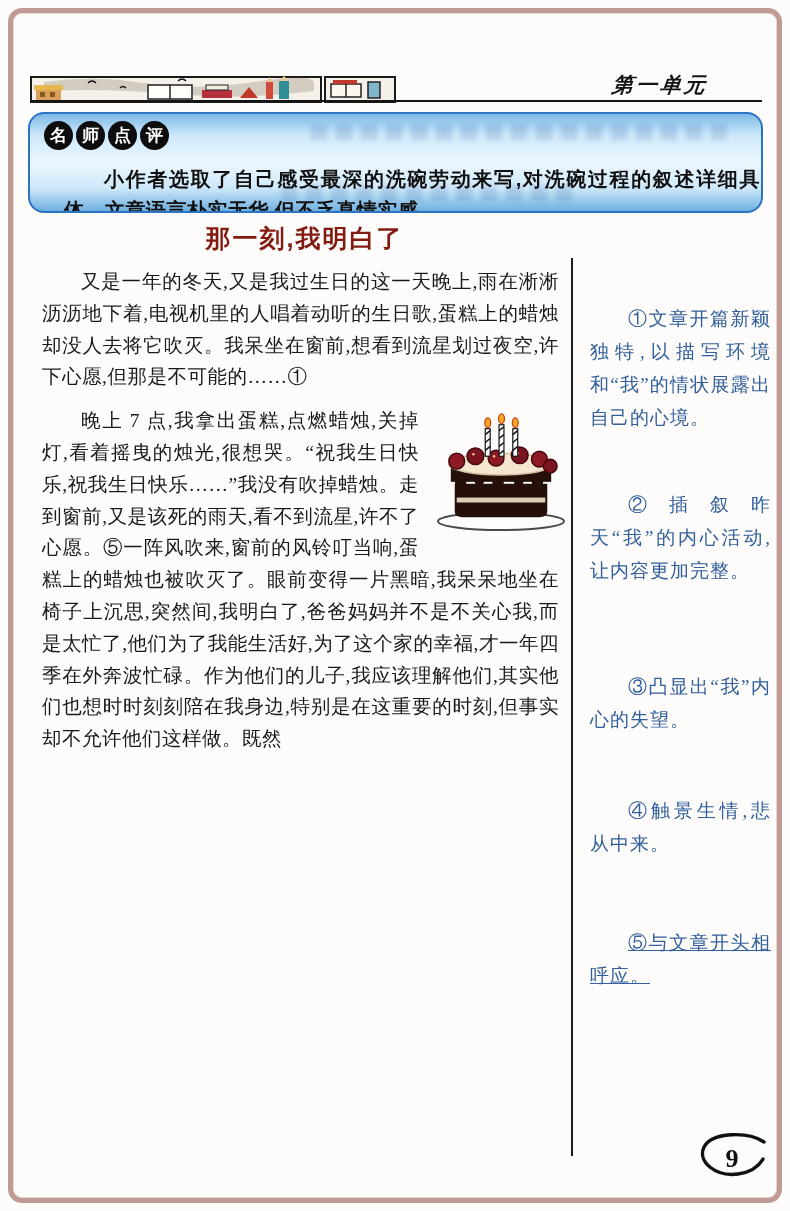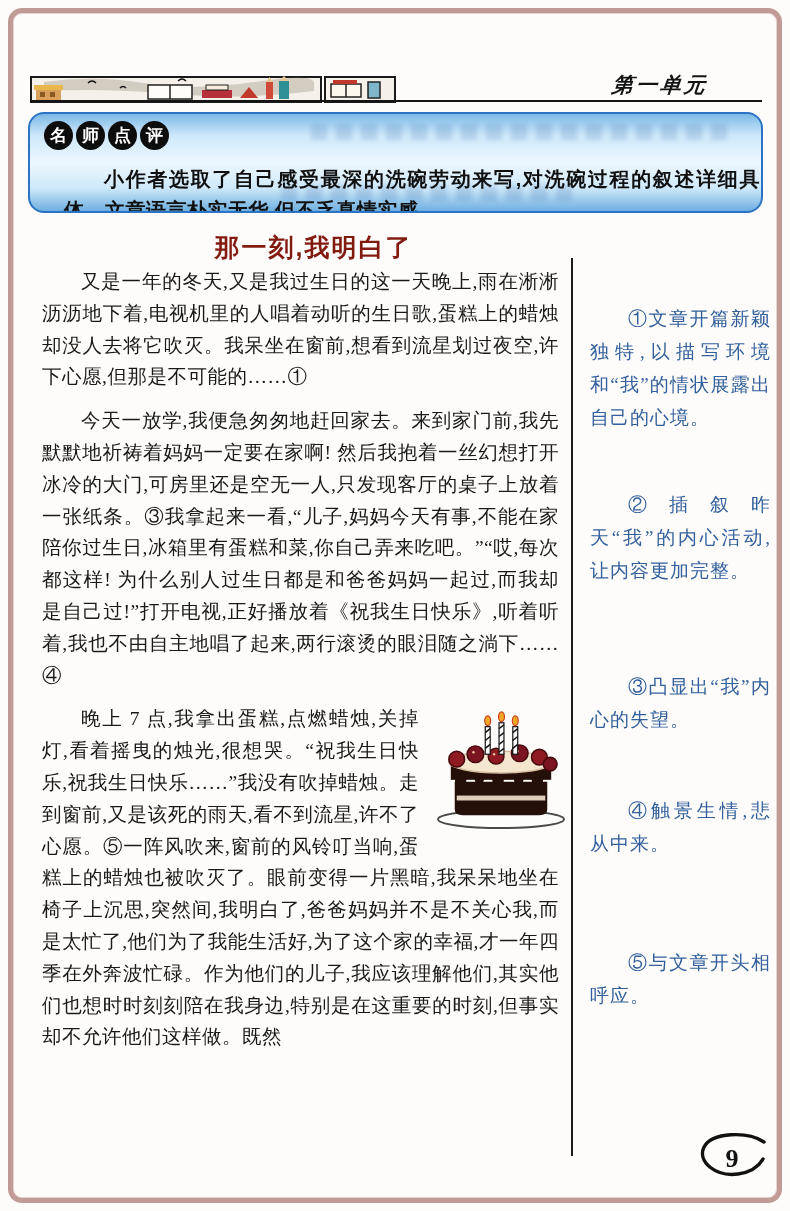--- a/index.html
+++ b/index.html
@@ -23,33 +23,33 @@
                 display:flex;align-items:center;justify-content:center;
                 font:bold 17px/1 "Liberation Sans","DejaVu Sans",sans-serif;}
   .comment-text{position:absolute;left:18px;top:34px;width:696px;margin:16px;text-indent:2em;
                 font:bold 20px/31px "Liberation Sans","DejaVu Sans",sans-serif;color:#101010;
                 text-align:justify;letter-spacing:0.5px;}
   .bleed{position:absolute;right:30px;top:10px;width:420px;height:16px;opacity:.8;
          background:repeating-linear-gradient(90deg,rgba(54,100,165,.22) 0 16px,rgba(54,100,165,0) 16px 25px);
          filter:blur(2px);}
   .bleed2{top:auto;bottom:10px;width:300px;right:180px;}
   
-  .essay-title{position:absolute;left:30px;top:218px;width:541px;margin:13px;text-align:center;
+  .essay-title{position:absolute;left:30px;top:218px;width:541px;margin:4px;text-align:center;
                font:bold 25px/32px "Liberation Sans","DejaVu Sans",sans-serif;color:#821a10;letter-spacing:2px;}
   
   .essay-body{position:absolute;left:30px;top:254px;width:541px;
               font-size:19.5px;line-height:31.8px;color:#191919;text-align:justify;letter-spacing:.5px;}
   .essay-body p{margin:12px;text-indent:2em;}
   .cake{float:right;width:140px;height:124px;margin:4px 0 6px 12px;}
   
   .divider{position:absolute;left:571px;top:258px;width:2px;height:898px;background:#1c1c1c;}
   .sidebar{position:absolute;left:584px;top:256px;width:181px;height:900px;}
   .note{position:absolute;left:0;width:181px;margin:6px;text-indent:2em;color:#33609c;
         font-size:19px;line-height:33px;text-align:justify;letter-spacing:1px;}
-  .note-1{top:40px;}.note-2{top:226px;}.note-3{top:408px;}.note-4{top:532px;}.note-5{top:684px;}
+  .note-1{top:40px;}.note-2{top:226px;}.note-3{top:408px;}.note-4{top:532px;}.note-5{top:664px;text-decoration:underline;}
   
   .page-num-wrap{position:absolute;left:694px;top:1130px;width:76px;height:58px;}
   .page-num-wrap svg{position:absolute;left:0;top:0;}
   .page-num{position:absolute;left:26px;top:14px;width:24px;text-align:center;
             font:bold 26px/30px "Liberation Serif","DejaVu Serif",serif;color:#111;}
 </style>
 </head>
 <body>
 
 <div class="canvas">
@@ -90,21 +90,20 @@
       <span class="badge-circle">点</span>
       <span class="badge-circle">评</span>
     </div>
     <p class="comment-text">小作者选取了自己感受最深的洗碗劳动来写,对洗碗过程的叙述详细具体。文章语言朴实无华,但不乏真情实感。</p>
   </div>
 
   <h1 class="essay-title">那一刻,我明白了</h1>
 
   <div class="essay-body">
     <p>又是一年的冬天,又是我过生日的这一天晚上,雨在淅淅沥沥地下着,电视机里的人唱着动听的生日歌,蛋糕上的蜡烛却没人去将它吹灭。我呆坐在窗前,想看到流星划过夜空,许下心愿,但那是不可能的……①</p>
-    <p>今天一放学,我便急匆匆地赶回家去。来到家门前,我先默默地祈祷着妈妈一定要在家啊! 然后我抱着一丝幻想打开冰冷的大门,可房里还是空无一人,只发现客厅的桌子上放着一张纸条。③我拿起来一看,“儿子,妈妈今天有事,不能在家陪你过生日,冰箱里有蛋糕和菜,你自己弄来吃吧。”“哎,每次都这样! 为什么别人过生日都是和爸爸妈妈一起过,而我却是自己过!”打开电视,正好播放着《祝我生日快乐》,听着听着,我也不由自主地唱了起来,两行滚烫的眼泪随之淌下……④</p>
     <div class="cake">
       <svg viewBox="0 0 142 126" width="140" height="124">
         <ellipse cx="71" cy="114" rx="64" ry="9" fill="#fdfdfb" stroke="#4a4a4a" stroke-width="2"></ellipse>
         <path d="M24 76 h94 v28 q0 6 -8 6 h-78 q-8 0 -8 -6 z" fill="#241008"></path>
         <rect x="26" y="90" width="90" height="5" fill="#f3e2cc" opacity="0.9"></rect>
         <rect x="20" y="56" width="102" height="18" fill="#241008"></rect>
         <path d="M24 72 q0 9 6 9 t6 -9 M44 72 q0 6 5 6 t5 -6 M62 72 q0 11 6 11 t6 -11 M84 72 q0 7 5 7 t5 -7 M102 72 q0 9 6 9 t6 -9" fill="#241008"></path>
         <ellipse cx="71" cy="56" rx="53" ry="11" fill="#f5e6d0" stroke="#d8bfa2" stroke-width="1.5"></ellipse>
         <g>
           <circle cx="26" cy="53" r="8" fill="#8e1b24" stroke="#45080d" stroke-width="1.5"></circle>

